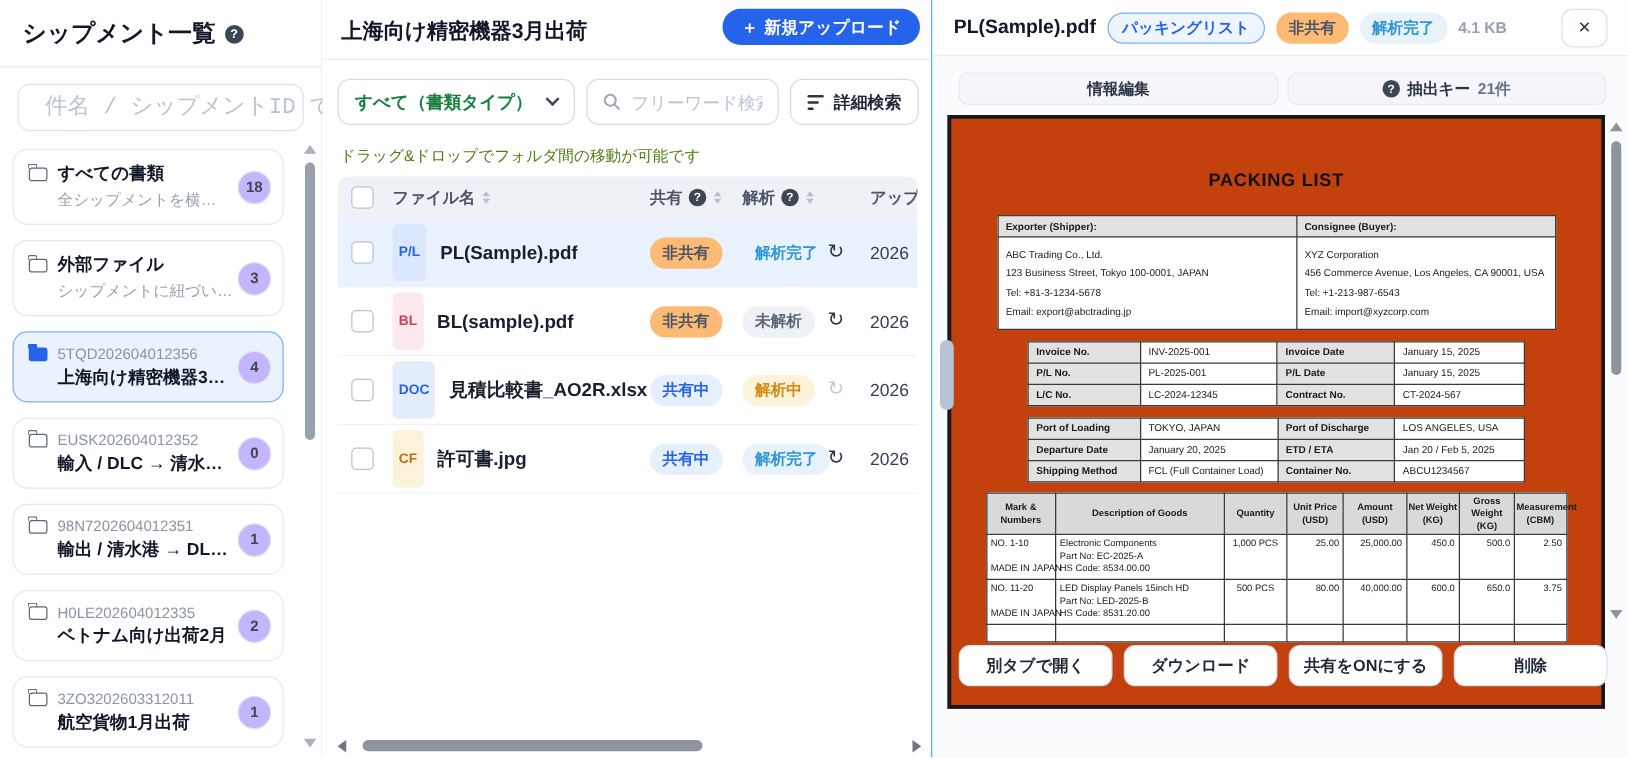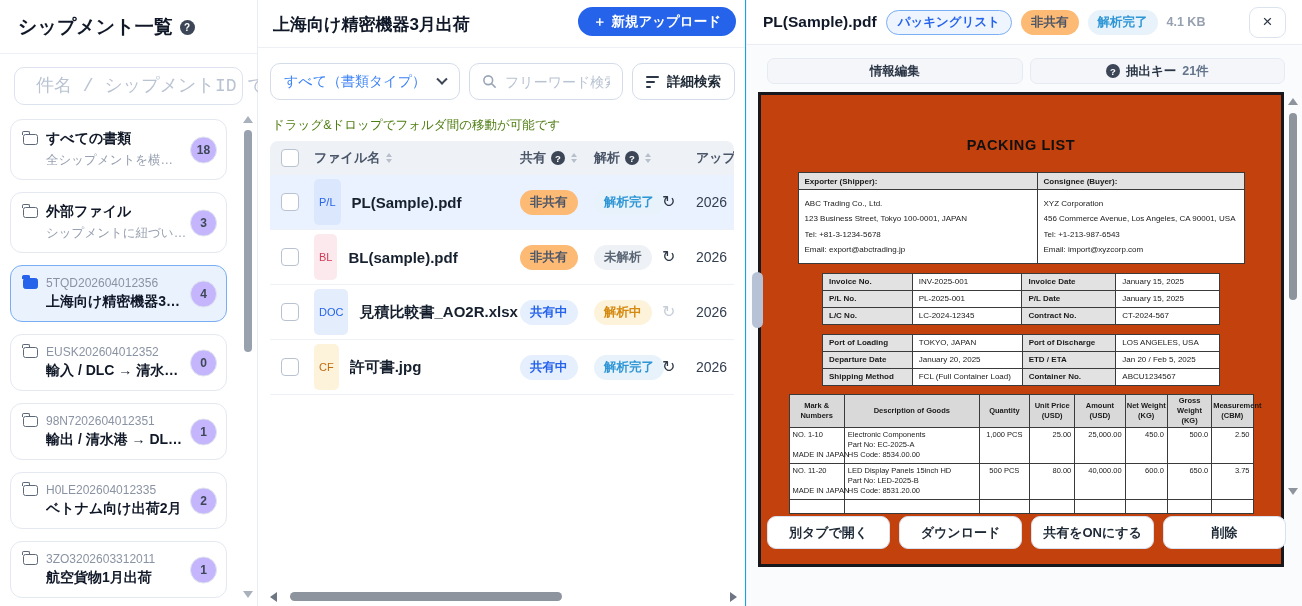--- a/index.html
+++ b/index.html
@@ -55,42 +55,42 @@
 
   
   .main { position:absolute; left:258px; top:0; width:488px; height:606px; background:#fff; border-right:1px solid #0ea5e9; }
   .m-header { height:48px; border-bottom:1px solid #ecf0f5; position:relative; padding:13px 0 0 15px; }
   .m-title { font-size:17px; font-weight:700; color:#101828; }
   .btn-upload { position:absolute; right:9px; top:7px; height:29px; background:#2563eb; color:#fff; border:none;
     border-radius:15px; font-size:13.5px; font-weight:700; padding:0 15px; display:flex; align-items:center; gap:5px;
     cursor:pointer; font-family:inherit; }
   .m-filters { display:flex; gap:9px; padding:15px 10px 0 12px; }
   .f-select { width:190px; height:37px; border:1px solid #d4dcea; border-radius:10px; background:#fff;
-    display:flex; align-items:center; justify-content:space-between; padding:0 13px; font-size:14px; font-weight:400;
-    color:#3b82f6; cursor:pointer; }
+    display:flex; align-items:center; justify-content:space-between; padding:0 13px; font-size:14px; font-weight:700;
+    color:#15803d; cursor:pointer; }
   .chev { width:8px; height:8px; border-right:2.2px solid #3d4756; border-bottom:2.2px solid #3d4756;
     transform:rotate(45deg) translate(-2px,-2px); }
   .f-search { flex:1; height:37px; border:1px solid #d4dcea; border-radius:10px; display:flex; align-items:center;
     gap:8px; padding:0 12px; background:#fff; overflow:hidden; }
   .f-search input { border:none; outline:none; flex:1; font-size:14px; font-family:inherit; color:#1e2936; background:transparent; min-width:0; }
   .f-search input::placeholder { color:#b9c3d2; }
   .btn-adv { height:37px; border:1px solid #d4dcea; border-radius:10px; background:#fff; display:flex; align-items:center;
     gap:8px; padding:0 13px; font-size:13.5px; font-weight:700; color:#1e2936; cursor:pointer; font-family:inherit; flex:none; }
   .ficon { display:flex; flex-direction:column; gap:3px; }
   .ficon span { display:block; height:2px; background:#2b3646; border-radius:1px; }
   .ficon .b1 { width:13px; } .ficon .b2 { width:9px; } .ficon .b3 { width:5px; }
   .m-hint { margin:17px 14px 7px; font-size:12.5px; color:#4d7c0f; }
   .m-table { margin:0 12px; width:464px; overflow:hidden; }
   .tgrid { display:grid; grid-template-columns:44px 206px 74px 68px 34px 60px; align-items:center; }
   .thead { height:34px; background:#eef1f6; border-radius:8px 8px 0 0; font-size:13px; font-weight:700; color:#4a5568; }
   .thead .cell, .trow .cell { display:flex; align-items:center; }
   .c-check { padding-left:11px; }
   .trow { height:55px; border-bottom:1px solid #eef1f5; background:#fff; }
   .trow.selected { background:#e9f2fe; }
-  .badge-type { font-size:11px; font-weight:400; padding:17px 5px; border-radius:5px; margin-right:11px; flex:none; }
+  .badge-type { font-size:11px; font-weight:700; padding:17px 5px; border-radius:5px; margin-right:11px; flex:none; }
   .bt-pl { color:#2563eb; background:rgba(37,99,235,0.07); }
   .bt-bl { color:#d23b56; background:#fbe9ee; }
   .bt-doc{ color:#2563eb; background:#e4edfb; }
   .bt-cf { color:#c06c14; background:#fcf3da; }
   .fname { font-size:15px; font-weight:600; color:#16202e; white-space:nowrap; overflow:hidden; }
   .pill { font-size:12.5px; font-weight:600; padding:4px 10px; border-radius:13px; white-space:nowrap; }
   .pill.gray { background:#fdba74; color:#4a5568; }
   .pill.blue { background:#e6effd; color:#2563eb; }
   .pill.done { background:#e7f2fb; color:#2e96d5; font-weight:700; }
   .pill.none { background:#eef1f5; color:#5b6676; }

